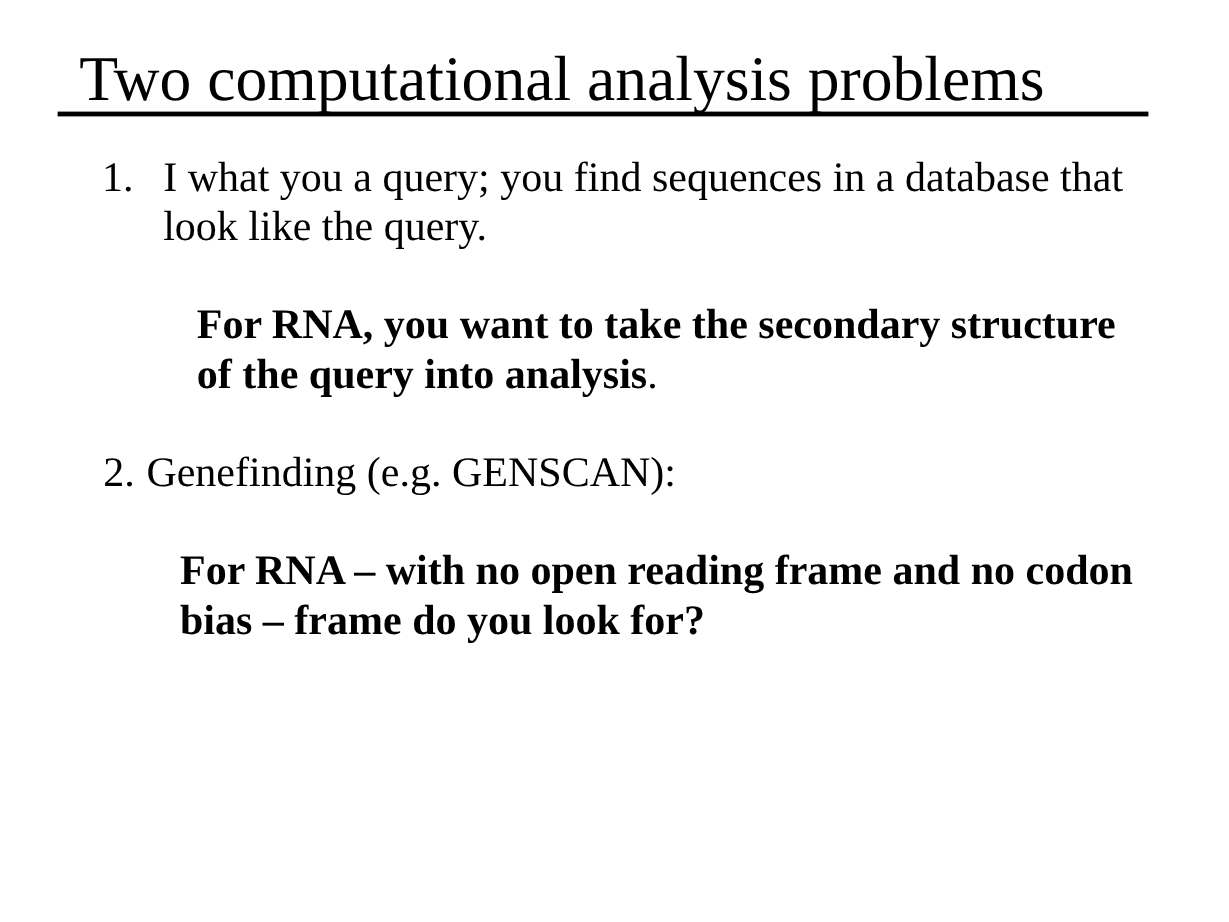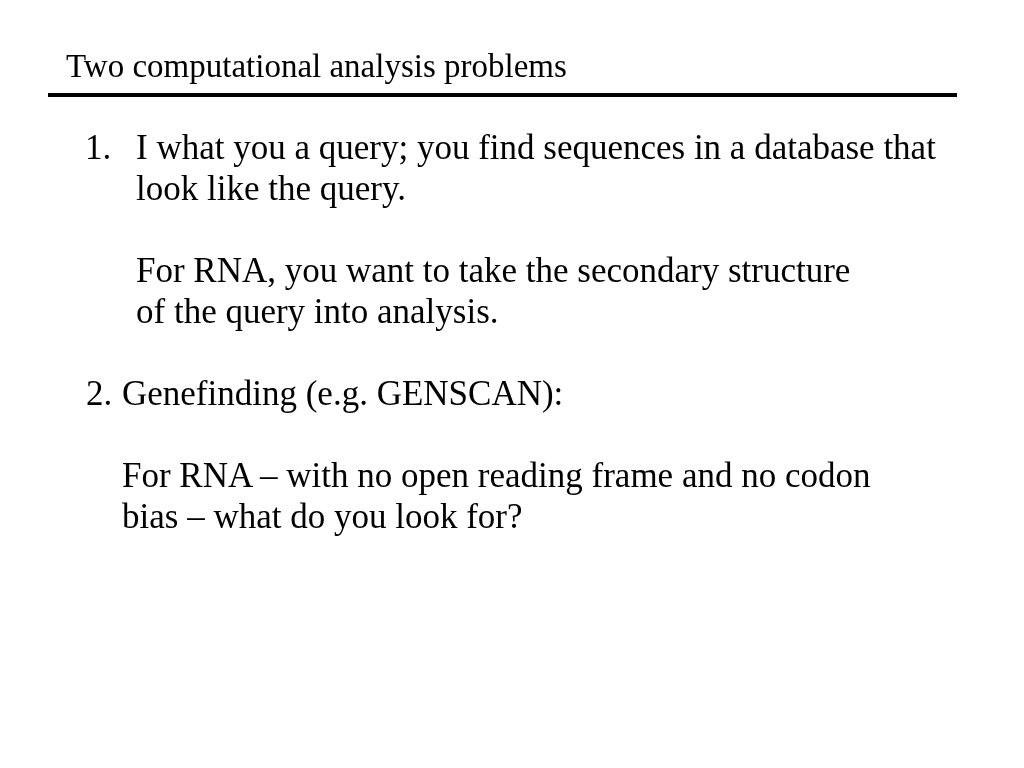--- a/index.html
+++ b/index.html
@@ -13,21 +13,21 @@
     height: 768px;
     background: #ffffff;
     color: #000000;
     font-family: "Liberation Serif", "DejaVu Serif", serif;
     overflow: hidden;
   }
   .title {
     position: absolute;
     top: 44px;
     left: 66px;
-    font-size: 33px;
+    font-size: 53px;
     line-height: 45px;
     white-space: nowrap;
   }
   .rule {
     position: absolute;
     top: 93px;
     left: 48px;
     width: 909px;
     height: 4px;
     background: #000000;
@@ -45,21 +45,21 @@
     white-space: nowrap;
   }
   .num {
     position: absolute;
     top: 0;
   }
   .num-1 { left: 85px; }
   .num-2 { left: 86px; }
   .indent-1 { padding-left: 136px; }
   .indent-2 { padding-left: 122px; }
-  .bold { font-weight: normal; }
+  .bold { font-weight: bold; margin-left: 28px; }
   .spacer { height: 41px; }
 </style>
 </head>
 <body>
 
 <div class="slide">
 
   <div class="title">Two computational analysis problems</div>
 
   <div class="rule"></div>
@@ -82,16 +82,16 @@
     <div class="spacer"></div>
 
     <div class="line indent-2">
       <span class="num num-2">2.</span>
       <span>Genefinding (e.g. GENSCAN):</span>
     </div>
 
     <div class="spacer"></div>
 
     <div class="line indent-2 bold">For RNA – with no open reading frame and no codon</div>
-    <div class="line indent-2 bold">bias – what do you look for?</div>
+    <div class="line indent-2 bold">bias – frame do you look for?</div>
 
   </div>
 </div>
 
 </body></html>

